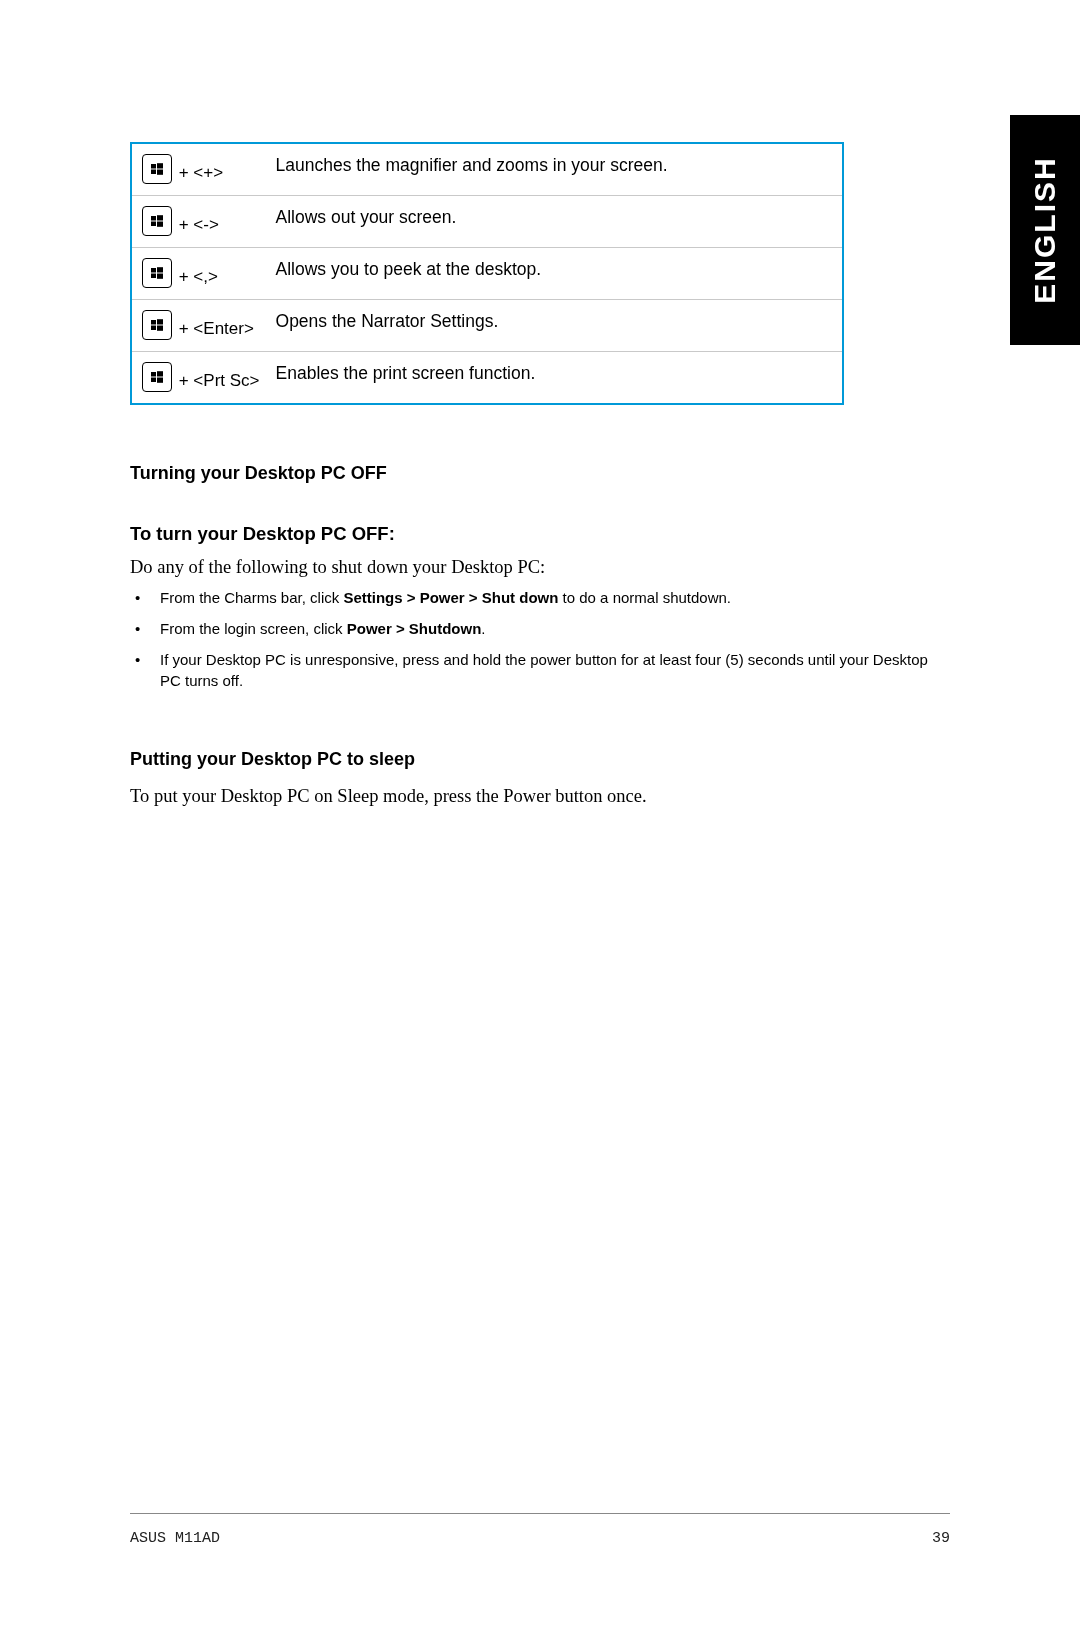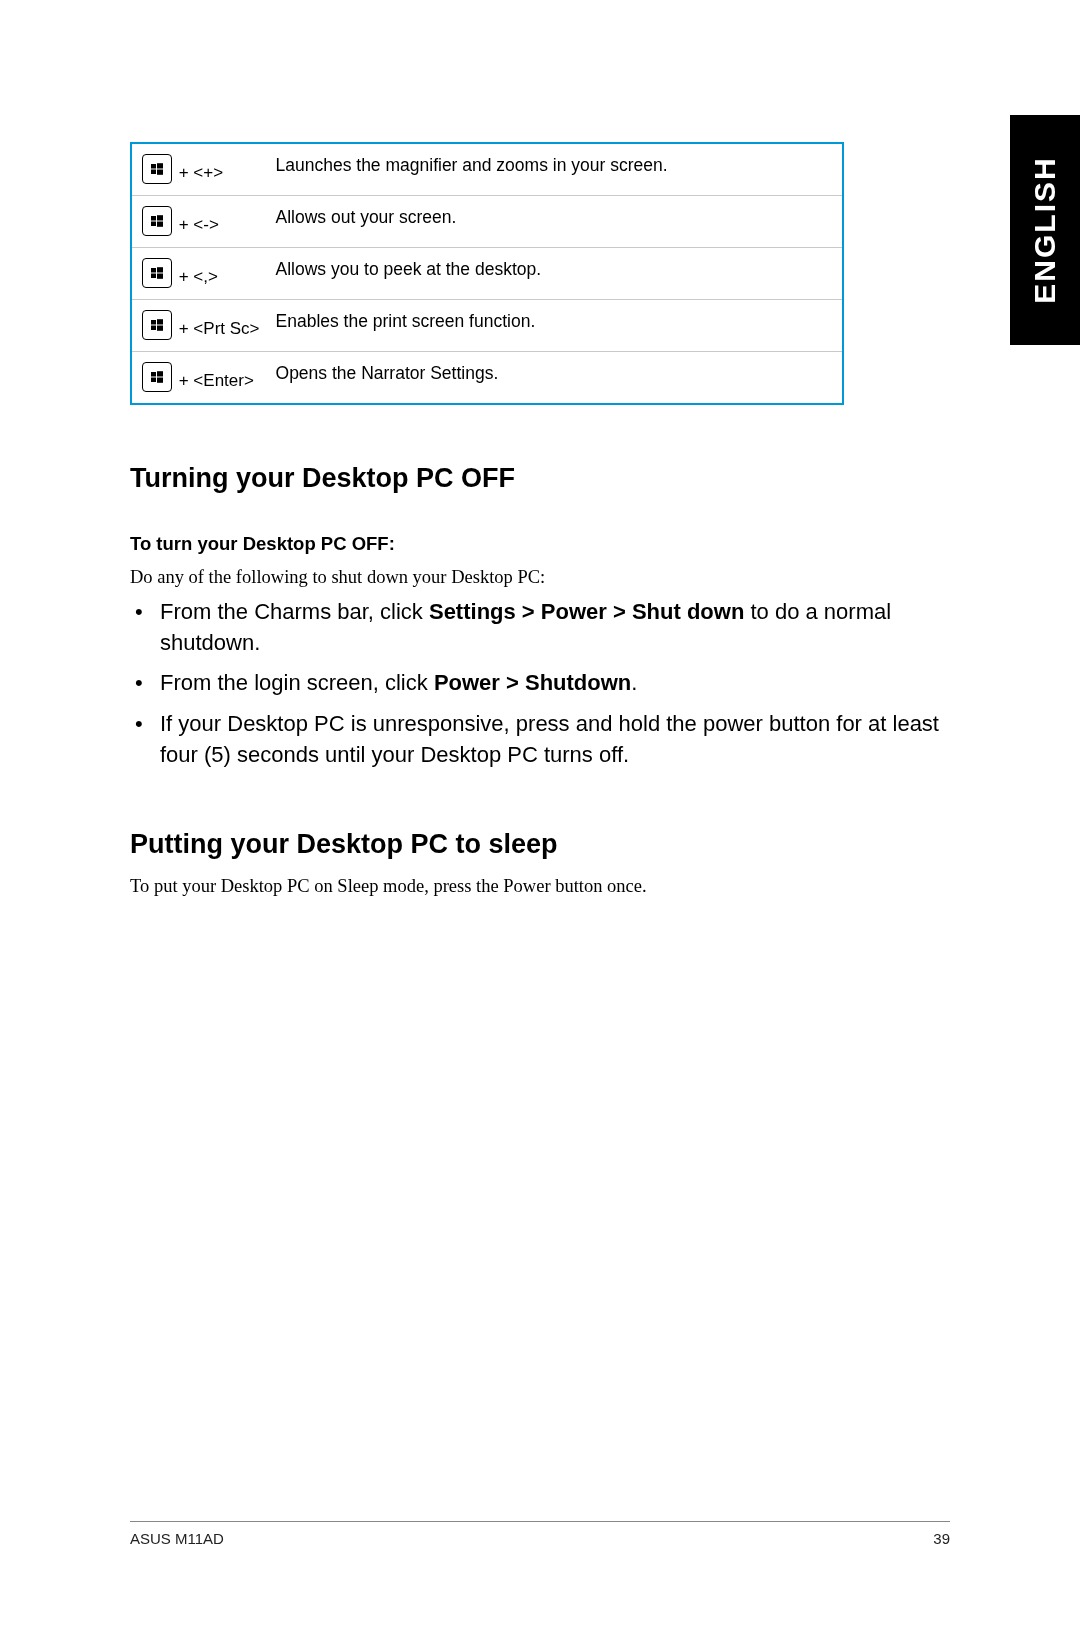--- a/index.html
+++ b/index.html
@@ -68,21 +68,21 @@
       position: absolute;
       top: 50%;
       left: 50%;
       transform: translate(-50%, -50%);
     }
     .plus-key {
       font-size: 17px;
       vertical-align: bottom;
     }
     h2.section-heading {
-      font-size: 27px;
+      font-size: 18px;
       font-weight: bold;
       margin-top: 58px;
       margin-bottom: 14px;
     }
     .sub-heading {
       font-size: 18.5px;
       font-weight: bold;
       margin-bottom: 10px;
       margin-top: 39px;
     }
@@ -91,41 +91,42 @@
       line-height: 1.4;
       margin-bottom: 6px;
       font-family: Liberation Serif, serif;
     }
     ul.bullets {
       list-style: none;
       padding-left: 30px;
     }
     ul.bullets li {
       position: relative;
-      font-size: 22px;
+      font-size: 15px;
       line-height: 1.4;
       margin-bottom: 10px;
     }
     ul.bullets li::before {
       content: "•";
       position: absolute;
       left: -25px;
       top: 0;
     }
     .footer {
       position: absolute;
       bottom: 80px;
       left: 130px;
       right: 130px;
       border-top: 1px solid #888;
-      padding-top: 8px;
+      padding-top: 16px;
       display: flex;
       justify-content: space-between;
       font-size: 15px;
       color: #222;
+      font-family: Liberation Mono, monospace;
     }
   </style>
 </head>
 <body>
 
 <div class="language-tab">
   <span>ENGLISH</span>
 </div>
 
 <div class="content">
@@ -173,36 +174,36 @@
       </tr>
       <tr>
         <td class="key-cell">
           <span class="winkey">
             <svg width="12" height="12" viewBox="0 0 12 12">
                 <rect x="0" y="1" width="5" height="4.5" fill="#000"></rect>
                 <rect x="6" y="0.2" width="6" height="5.3" fill="#000"></rect>
                 <rect x="0" y="6.5" width="5" height="4.5" fill="#000"></rect>
                 <rect x="6" y="6.5" width="6" height="5.3" fill="#000"></rect>
               </svg>
+          </span><span class="plus-key"> + &lt;Enter&gt;</span>
+        </td>
+        <td>Opens the Narrator Settings.</td>
+      </tr>
+      <tr>
+        <td class="key-cell">
+          <span class="winkey">
+            <svg width="12" height="12" viewBox="0 0 12 12">
+                <rect x="0" y="1" width="5" height="4.5" fill="#000"></rect>
+                <rect x="6" y="0.2" width="6" height="5.3" fill="#000"></rect>
+                <rect x="0" y="6.5" width="5" height="4.5" fill="#000"></rect>
+                <rect x="6" y="6.5" width="6" height="5.3" fill="#000"></rect>
+              </svg>
           </span><span class="plus-key"> + &lt;Prt Sc&gt;</span>
         </td>
         <td>Enables the print screen function.</td>
-      </tr>
-      <tr>
-        <td class="key-cell">
-          <span class="winkey">
-            <svg width="12" height="12" viewBox="0 0 12 12">
-                <rect x="0" y="1" width="5" height="4.5" fill="#000"></rect>
-                <rect x="6" y="0.2" width="6" height="5.3" fill="#000"></rect>
-                <rect x="0" y="6.5" width="5" height="4.5" fill="#000"></rect>
-                <rect x="6" y="6.5" width="6" height="5.3" fill="#000"></rect>
-              </svg>
-          </span><span class="plus-key"> + &lt;Enter&gt;</span>
-        </td>
-        <td>Opens the Narrator Settings.</td>
       </tr>
     </tbody>
   </table>
 
   <h2 class="section-heading">Turning your Desktop PC OFF</h2>
   <p class="sub-heading">To turn your Desktop PC OFF:</p>
   <p class="body-text">Do any of the following to shut down your Desktop PC:</p>
   <ul class="bullets">
     <li>From the Charms bar, click <b>Settings &gt; Power &gt; Shut down</b> to do a normal shutdown.</li>
     <li>From the login screen, click <b>Power &gt; Shutdown</b>.</li>

